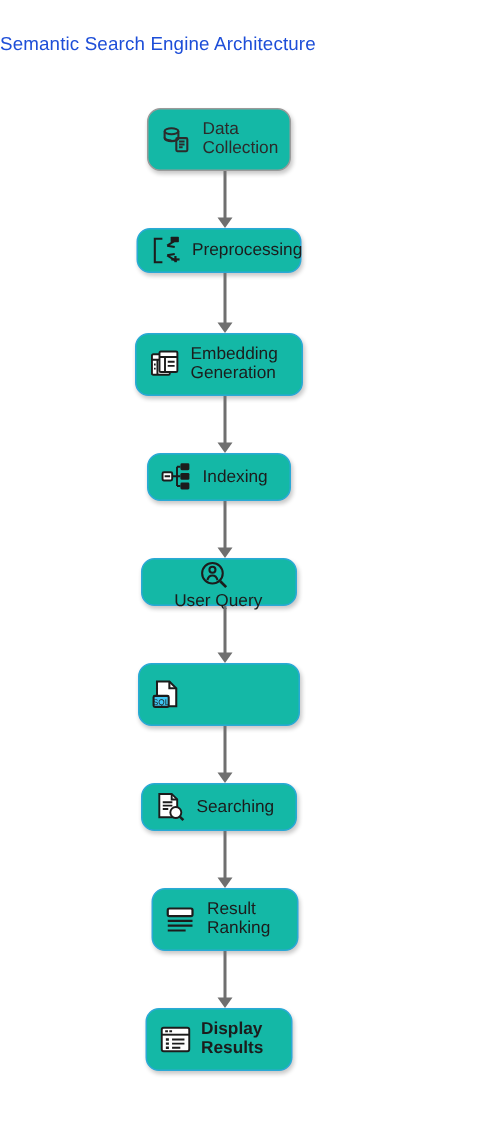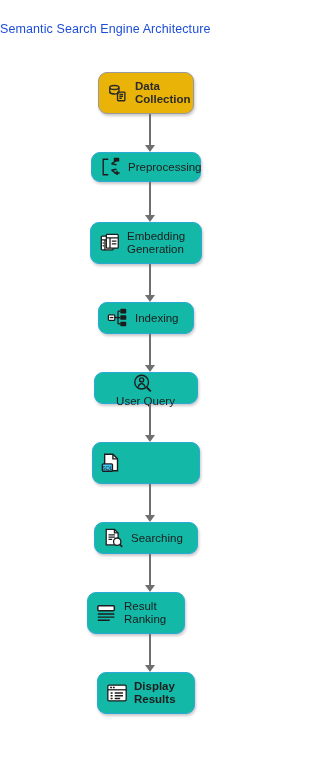--- a/index.html
+++ b/index.html
@@ -45,23 +45,22 @@
     padding: 0 9px 0 8px;
     box-shadow: 1px 2px 3px rgba(0,0,0,0.22);
     transform: translateX(-50%);
     left: 146px;
   }
   .flow-node.blue {
     background: #14b8a6;
     border-color: #2aa9d6;
   }
   .flow-node.gray {
-    background: #eab308;
+    background: #14b8a6;
     border-color: #9a9a9a;
-    font-weight: bold;
   }
 
   .node-icon {
     flex: 0 0 auto;
     width: 22px;
     height: 22px;
     margin-right: 6px;
     display: flex;
     align-items: center;
     justify-content: center;
@@ -181,21 +180,21 @@
     <svg width="22" height="22" viewBox="0 0 24 24" fill="none" stroke="#1c1c1c" stroke-width="1.4">
       <path d="M3.5 2.5h9l4 4v13h-13z" fill="#ffffff"></path>
       <path d="M12.5 2.5v4h4"></path>
       <path d="M6 8.5h7M6 11h7M6 13.5h4"></path>
       <circle cx="15.5" cy="16" r="4" fill="#ffffff"></circle>
       <path d="M18.4 19l2.6 2.6" stroke-width="1.8"></path>
     </svg>
       </span>
       <span class="node-label">Searching</span>
     </div>
-    <div class="flow-node blue" style="top: 592px; left: 136px; width: 98px; height: 42px;">
+    <div class="flow-node blue" style="top: 592px; left: 150px; width: 98px; height: 42px;">
       <span class="node-icon">
     <svg width="22" height="22" viewBox="0 0 24 24" fill="none" stroke="#1c1c1c" stroke-width="1.6">
       <rect x="2" y="4" width="18" height="5.5" rx="1.2" fill="#ffffff"></rect>
       <path d="M2 13h18M2 16.5h18M2 20h13"></path>
     </svg>
       </span>
       <span class="node-label">Result
 Ranking</span>
     </div>
     <div class="flow-node blue" style="top: 672px; left: 146px; width: 98px; height: 42px; font-weight: bold;">

